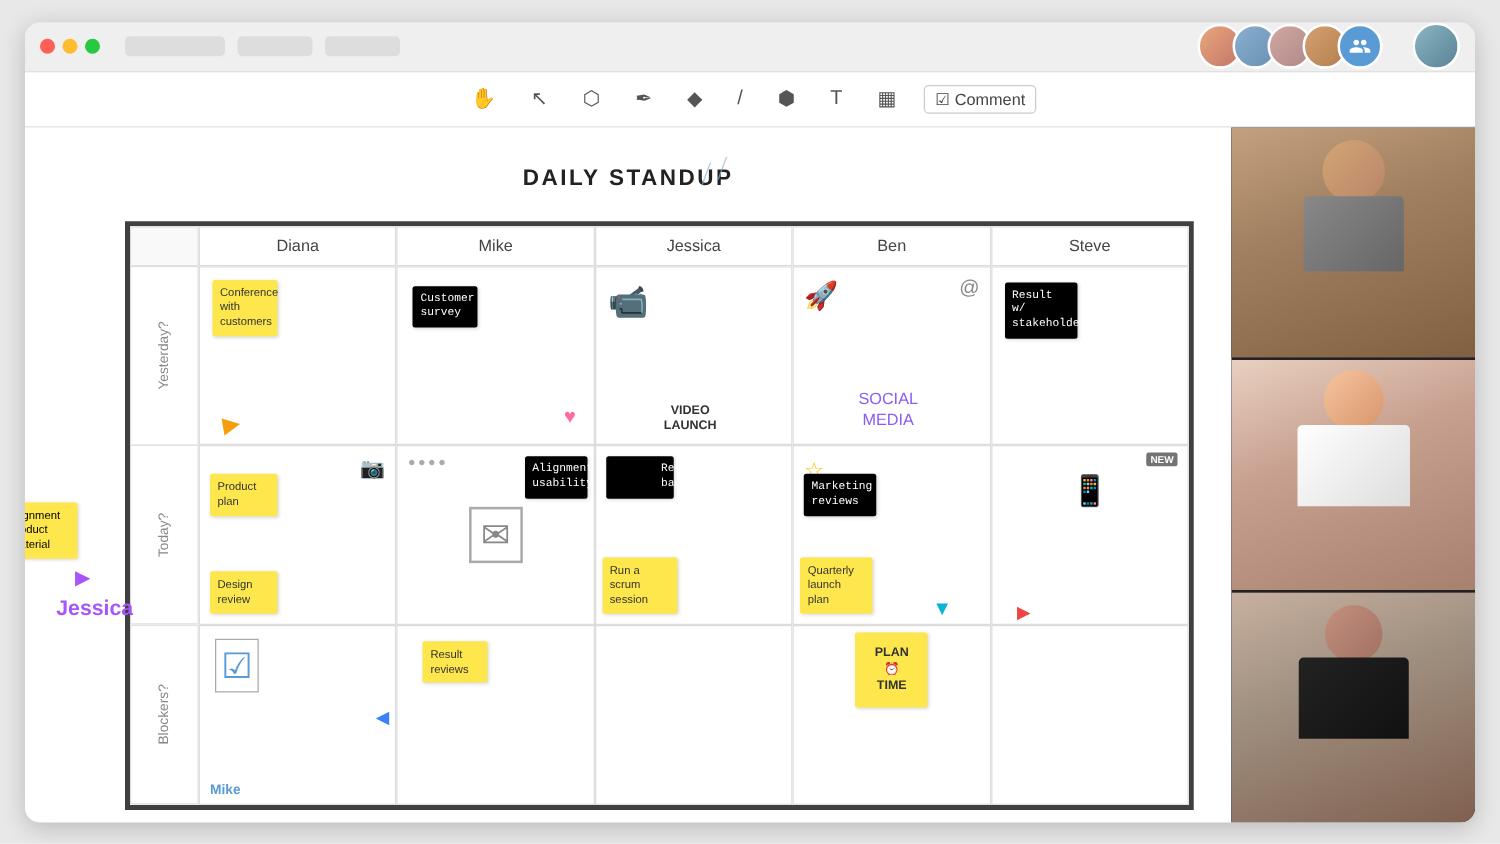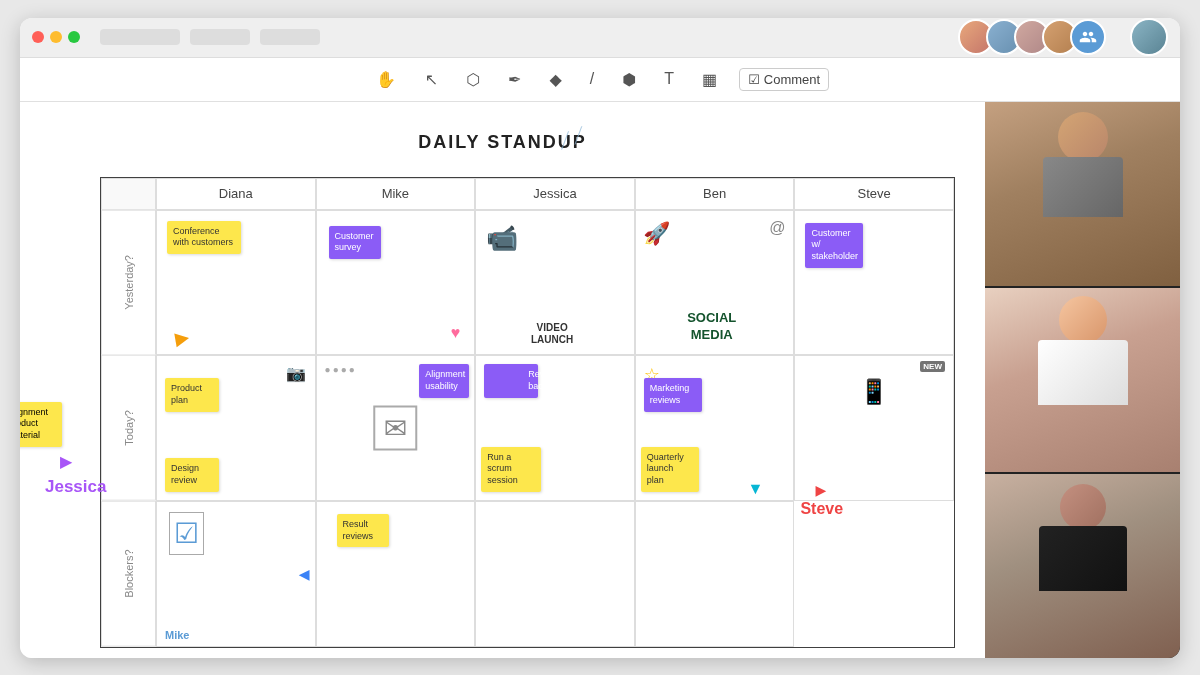--- a/index.html
+++ b/index.html
@@ -161,21 +161,21 @@
     
     .standup-grid {
       position: absolute;
       top: 55px;
       left: 60px;
       right: 10px;
       bottom: 10px;
       display: grid;
       grid-template-columns: 55px repeat(5, 1fr);
       grid-template-rows: 32px repeat(3, 1fr);
-      border: 1px solid #404040;
+      border: 4px solid #404040;
     }
     .grid-header {
       background: white;
       display: flex;
       align-items: center;
       justify-content: center;
       font-size: 13px;
       color: #444;
       font-weight: 500;
       border: 1px solid #ddd;
@@ -203,21 +203,21 @@
     .sticky {
       position: absolute;
       padding: 5px 6px;
       font-size: 9px;
       font-weight: 500;
       line-height: 1.3;
       border-radius: 2px;
       box-shadow: 1px 1px 3px rgba(0,0,0,0.15);
     }
     .sticky-yellow { background: #fde74c; color: #333; }
-    .sticky-teal { background: #8b5cf6; color: white; }
+    .sticky-teal { background: #000000; color: white; font-family: Liberation Mono, monospace; }
     
     .video-panel {
       width: 195px;
       background: #222;
       display: flex;
       flex-direction: column;
       gap: 2px;
       flex-shrink: 0;
     }
     .video-slot {
@@ -323,21 +323,21 @@
           <div class="grid-header" style="background:#f9f9f9;"></div>
           <div class="grid-header">Diana</div>
           <div class="grid-header">Mike</div>
           <div class="grid-header">Jessica</div>
           <div class="grid-header">Ben</div>
           <div class="grid-header">Steve</div>
 
           <div class="grid-row-label">Yesterday?</div>
 
           <div class="grid-cell">
-            <div class="sticky sticky-yellow" style="top:10px;left:10px;width:74px;">
+            <div class="sticky sticky-yellow" style="top:10px;left:10px;width:52px;">
               <span>Conference with customers</span>
             </div>
 
             <div style="position:absolute;bottom:5px;left:18px;color:#f59e0b;font-size:18px;transform:rotate(-10deg);">▶</div>
             <div style="position:absolute;bottom:-18px;left:10px;color:#f59e0b;font-size:16px;font-weight:700;">Diana</div>
           </div>
 
           <div class="grid-cell">
             <div class="sticky sticky-teal" style="top:15px;left:12px;width:52px;">
               <span>Customer survey</span>
@@ -347,26 +347,26 @@
 
           <div class="grid-cell">
 
             <div style="position:absolute;top:12px;left:10px;font-size:26px;color:#555;">📹</div>
             <div style="position:absolute;bottom:8px;left:5px;font-size:10px;font-weight:700;color:#333;text-align:center;width:90%;line-height:1.2;">VIDEO<br>LAUNCH</div>
           </div>
 
           <div class="grid-cell">
             <div style="position:absolute;top:10px;left:8px;font-size:22px;">🚀</div>
             <div style="position:absolute;top:8px;right:8px;font-size:16px;color:#888;">@</div>
-            <div style="position:absolute;bottom:10px;left:5px;font-size:13px;font-weight:700;color:#14532d;text-align:center;width:90%;line-height:1.3;margin-top:16px;">SOCIAL<br>MEDIA</div>
+            <div style="position:absolute;bottom:10px;left:5px;font-size:13px;font-weight:400;color:#8b5cf6;text-align:center;width:90%;line-height:1.3;margin-top:16px;">SOCIAL<br>MEDIA</div>
           </div>
 
           <div class="grid-cell">
             <div class="sticky sticky-teal" style="top:12px;left:10px;width:58px;">
-              <span>Customer w/ stakeholder</span>
+              <span>Result w/ stakeholder</span>
             </div>
           </div>
 
           <div class="grid-row-label">Today?</div>
 
           <div class="grid-cell">
             <div class="camera-icon">📷</div>
             <div class="sticky sticky-yellow" style="top:22px;left:8px;width:54px;">
               <span>Product plan</span>
             </div>
@@ -425,20 +425,25 @@
           </div>
 
           <div class="grid-cell">
             <div class="sticky sticky-yellow" style="top:12px;left:20px;width:52px;">
               <span>Result reviews</span>
             </div>
           </div>
 
           <div class="grid-cell"></div>
 
+          <div class="grid-cell">
+            <div style="position:absolute;top:5px;left:50%;transform:translateX(-50%);background:#fde74c;width:58px;height:60px;border-radius:2px;box-shadow:1px 1px 3px rgba(0,0,0,0.15);display:flex;flex-direction:column;align-items:center;justify-content:center;font-size:10px;font-weight:700;color:#333;text-align:center;line-height:1.3;">
+              PLAN<br>⏰<br>TIME
+            </div>
+          </div>
 
           <div class="grid-cell"></div>
         </div>
 
         <div style="position:absolute;left:-38px;top:280px;background:#fde74c;padding:5px 6px;font-size:9px;font-weight:500;line-height:1.3;border-radius:2px;box-shadow:1px 1px 3px rgba(0,0,0,0.15);width:60px;">
           Alignment product material
         </div>
 
         <div style="position:absolute;left:20px;top:330px;color:#a855f7;font-size:16px;">▶</div>
         <div style="position:absolute;left:5px;top:355px;color:#a855f7;font-size:17px;font-weight:700;">Jessica</div>

